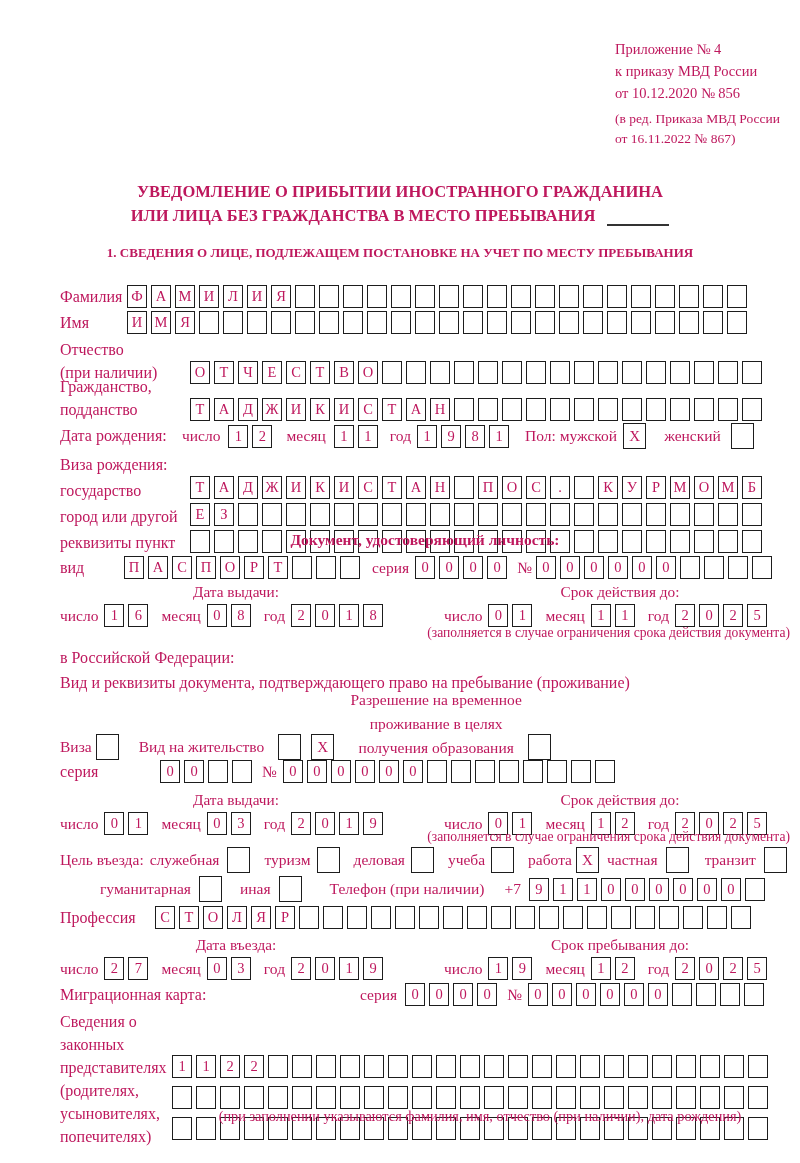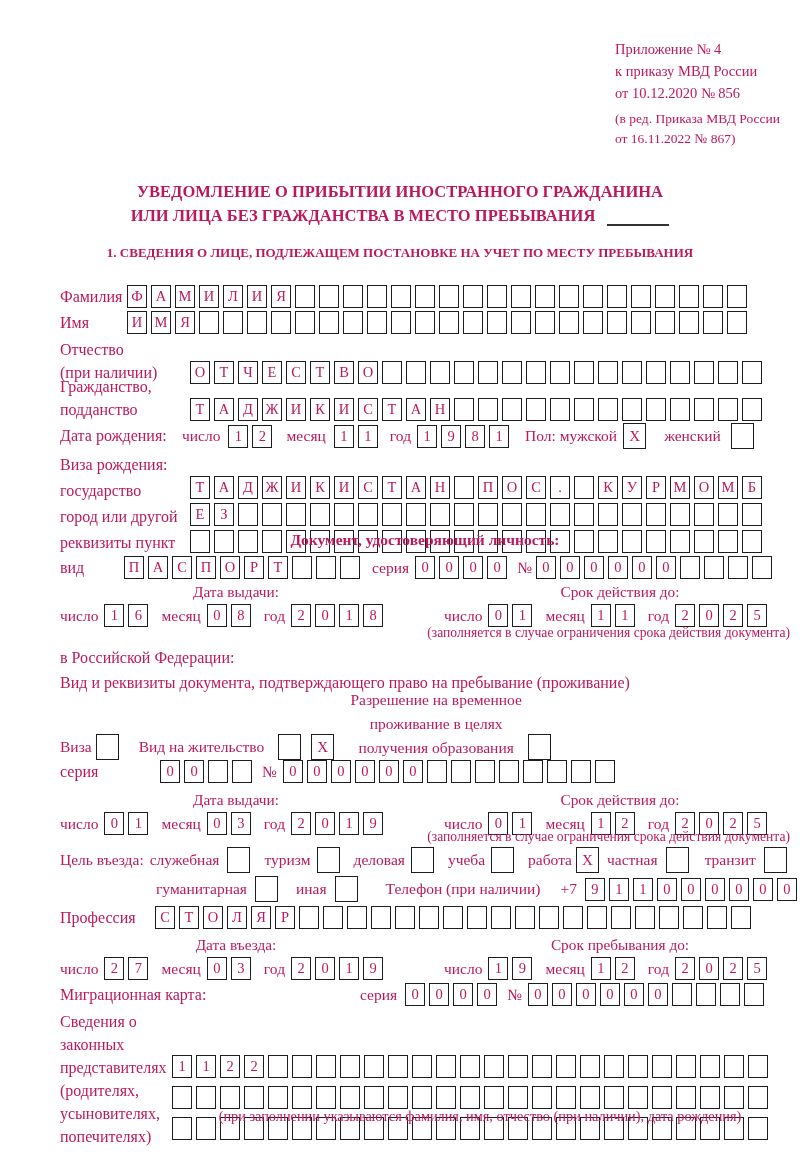--- a/index.html
+++ b/index.html
@@ -49,21 +49,21 @@
   .dhead{font-size:15.3px;text-align:center;height:20px;}
   .drow{display:flex;align-items:center;margin-top:1px;}
   .drow .dlbl{margin-right:6px;}
   .drow .boxes{margin-right:9px;}
   
   .w64{width:64px;} .w67{width:67px;} .w95{width:95px;} .w100{width:100px;}
   .w112{width:112px;} .w130{width:130px;} .w195{width:195px;}
   .ml4{margin-left:4px;} .ml6{margin-left:6px;} .ml8{margin-left:8px;}
   .ml10{margin-left:10px;} .ml12{margin-left:12px;} .ml14{margin-left:14px;}
   .ml16{margin-left:16px;} .ml20{margin-left:20px;} .ml24{margin-left:24px;}
-  .ml72{margin-left:96px;} .ml105{margin-left:105px;}
+  .ml72{margin-left:40px;} .ml105{margin-left:105px;}
 </style>
 </head>
 <body>
 
 <div class="page">
 
   <div class="abs annex">
     <div>Приложение № 4</div>
     <div>к приказу МВД России</div>
     <div>от 10.12.2020 № 856</div>

